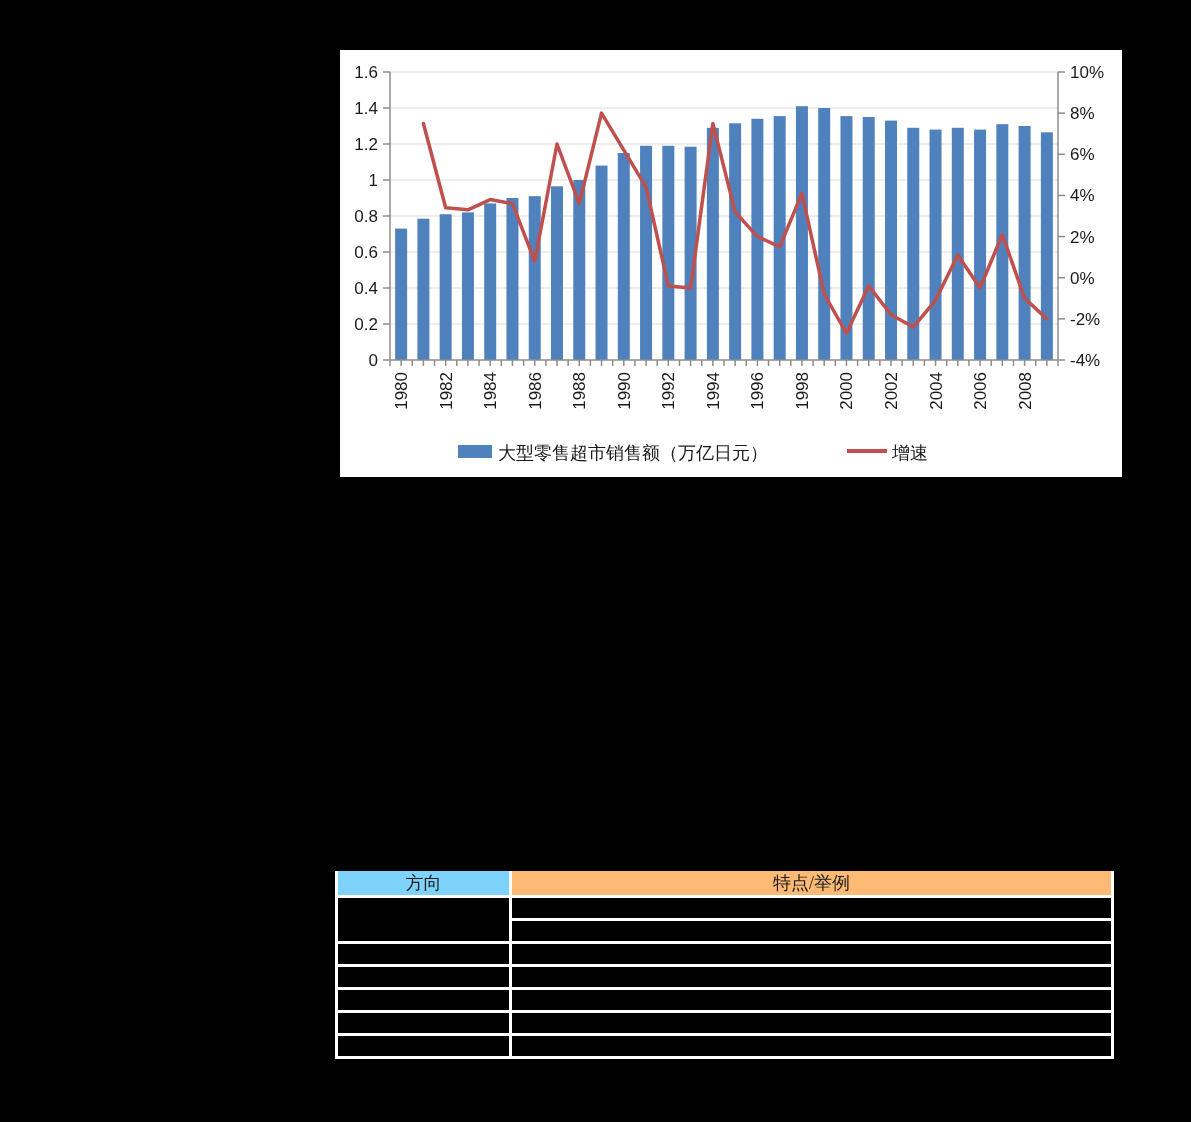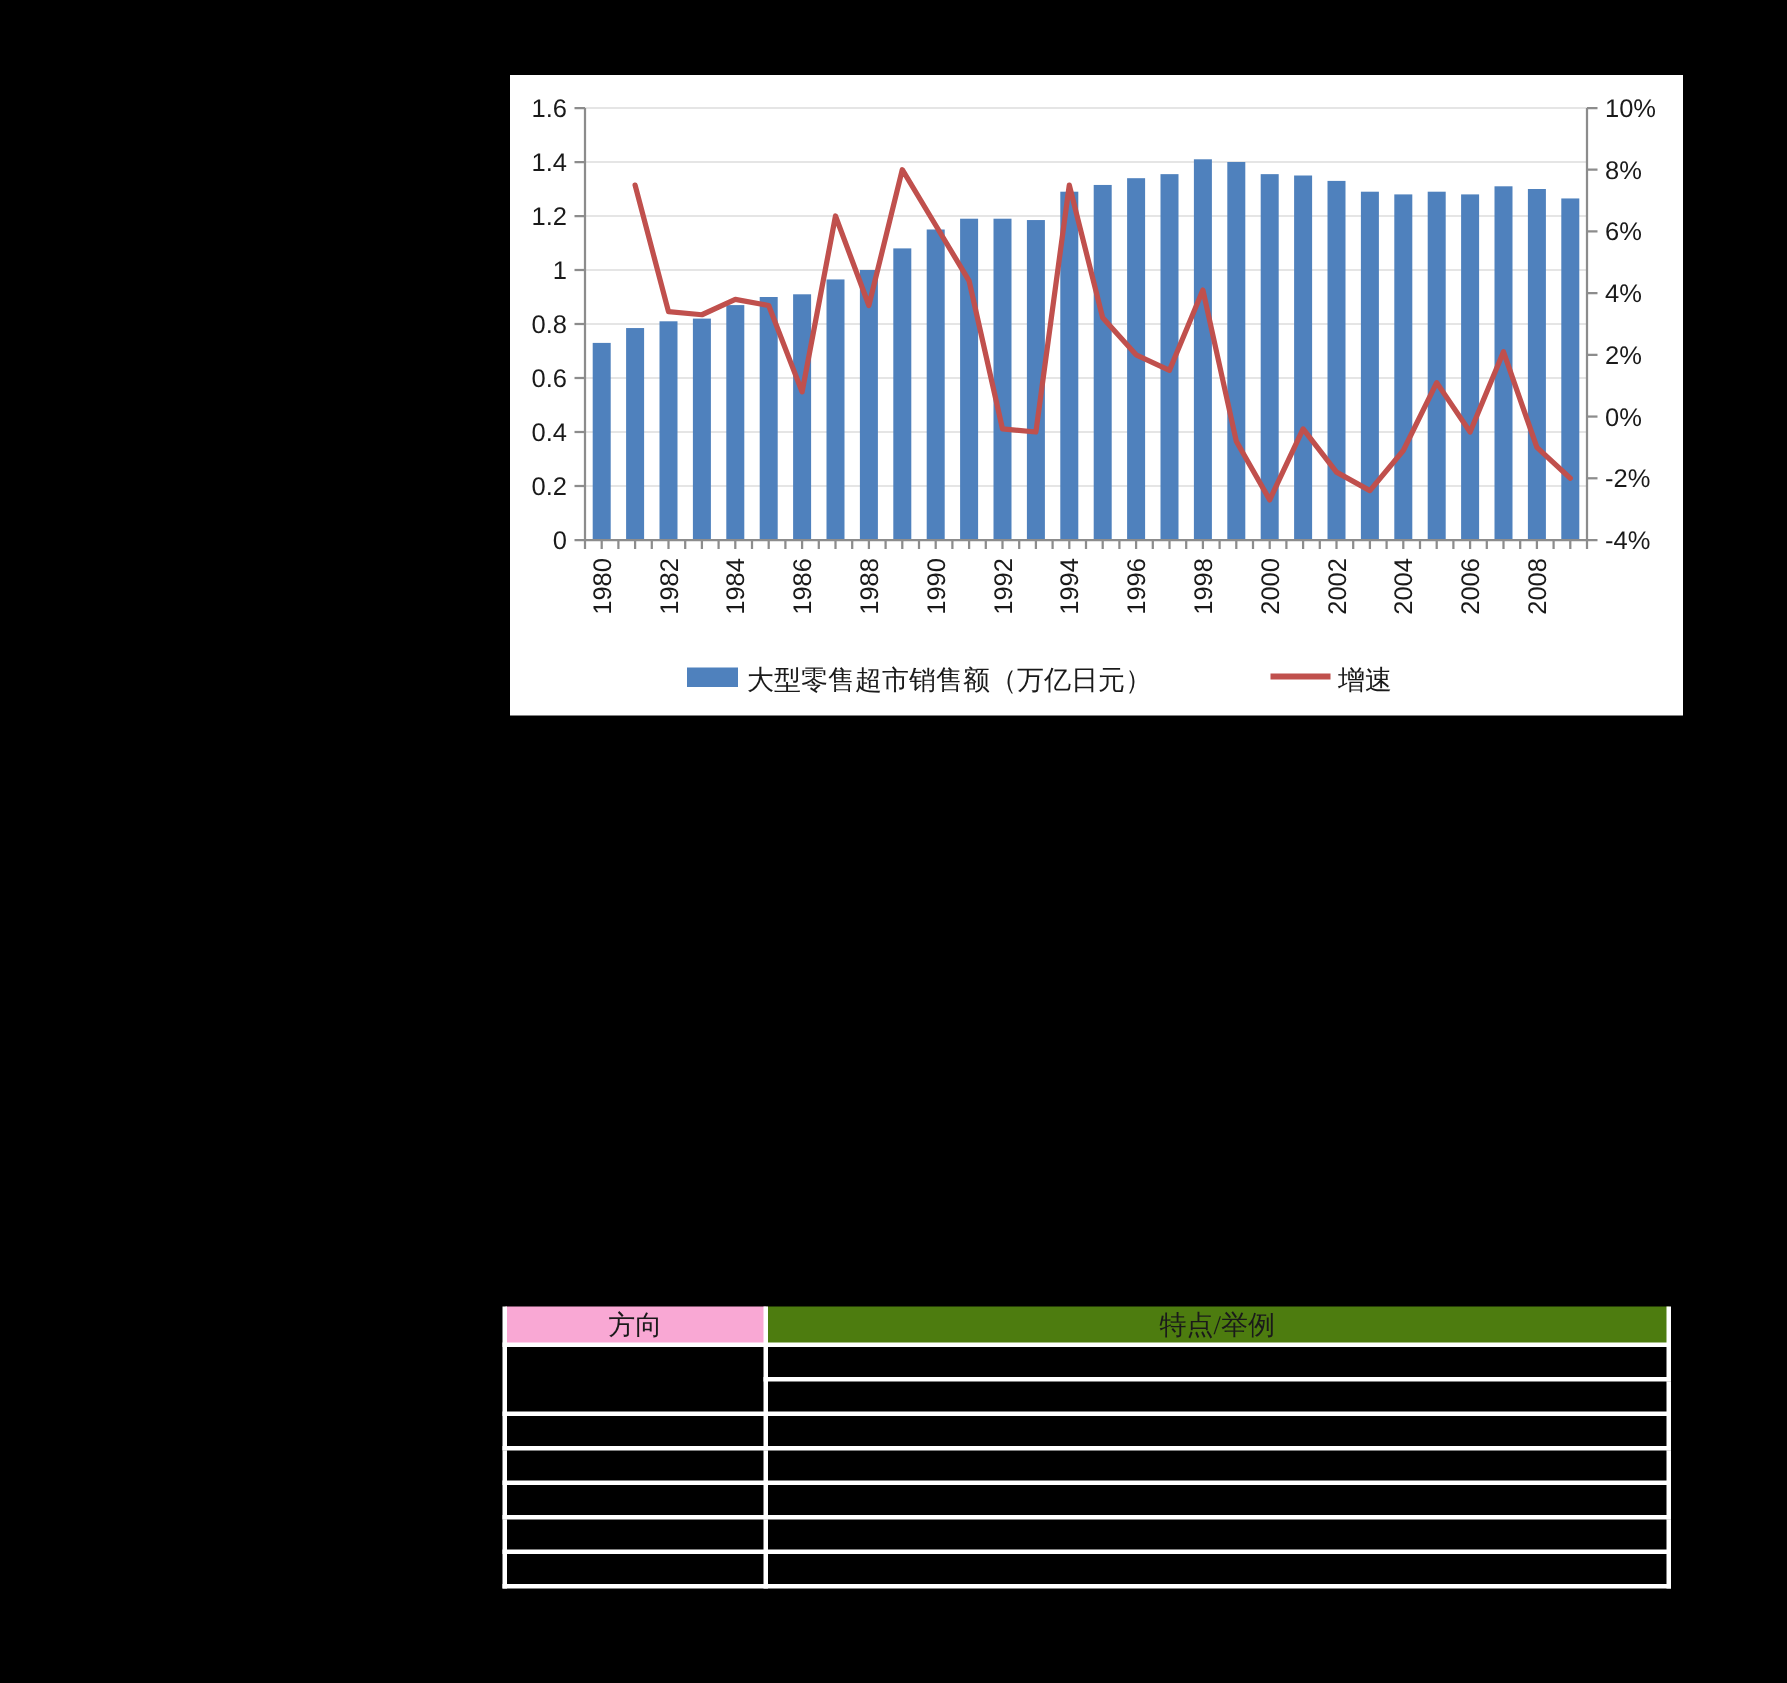--- a/index.html
+++ b/index.html
@@ -187,22 +187,22 @@
         <text x="158" y="409">大型零售超市销售额（万亿日元）</text>
         <line x1="507" x2="547" y1="401" y2="401" stroke="#C0504D" stroke-width="4"></line>
         <text x="552" y="409">增速</text>
       </g>
     </svg>
 </div>
 
 <table class="data-table">
   <thead>
     <tr>
-      <th class="col-dir" style="background: #f9a8d4; border-color: rgb(255, 255, 255);">方向</th>
-      <th style="background: #4d7c0f; border-color: rgb(255, 255, 255);">特点/举例</th>
+      <th class="col-dir" style="background: #7dd3fc; border-color: rgb(255, 255, 255);">方向</th>
+      <th style="background: #fdba74; border-color: rgb(255, 255, 255);">特点/举例</th>
     </tr>
   </thead>
   <tbody>
     <tr>
       <td rowspan="2" style="background: rgb(0, 0, 0); border-color: rgb(255, 255, 255);"></td>
       <td style="background: rgb(0, 0, 0); border-color: rgb(255, 255, 255);"></td>
     </tr>
     <tr>
       <td style="background: rgb(0, 0, 0); border-color: rgb(255, 255, 255);"></td>
     </tr>

